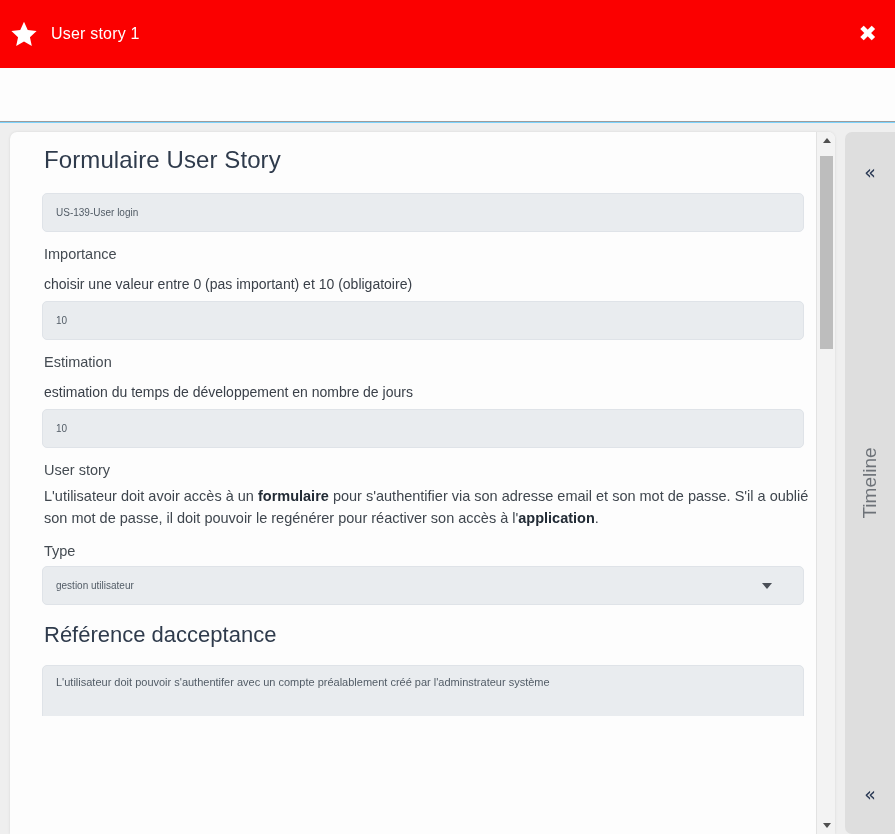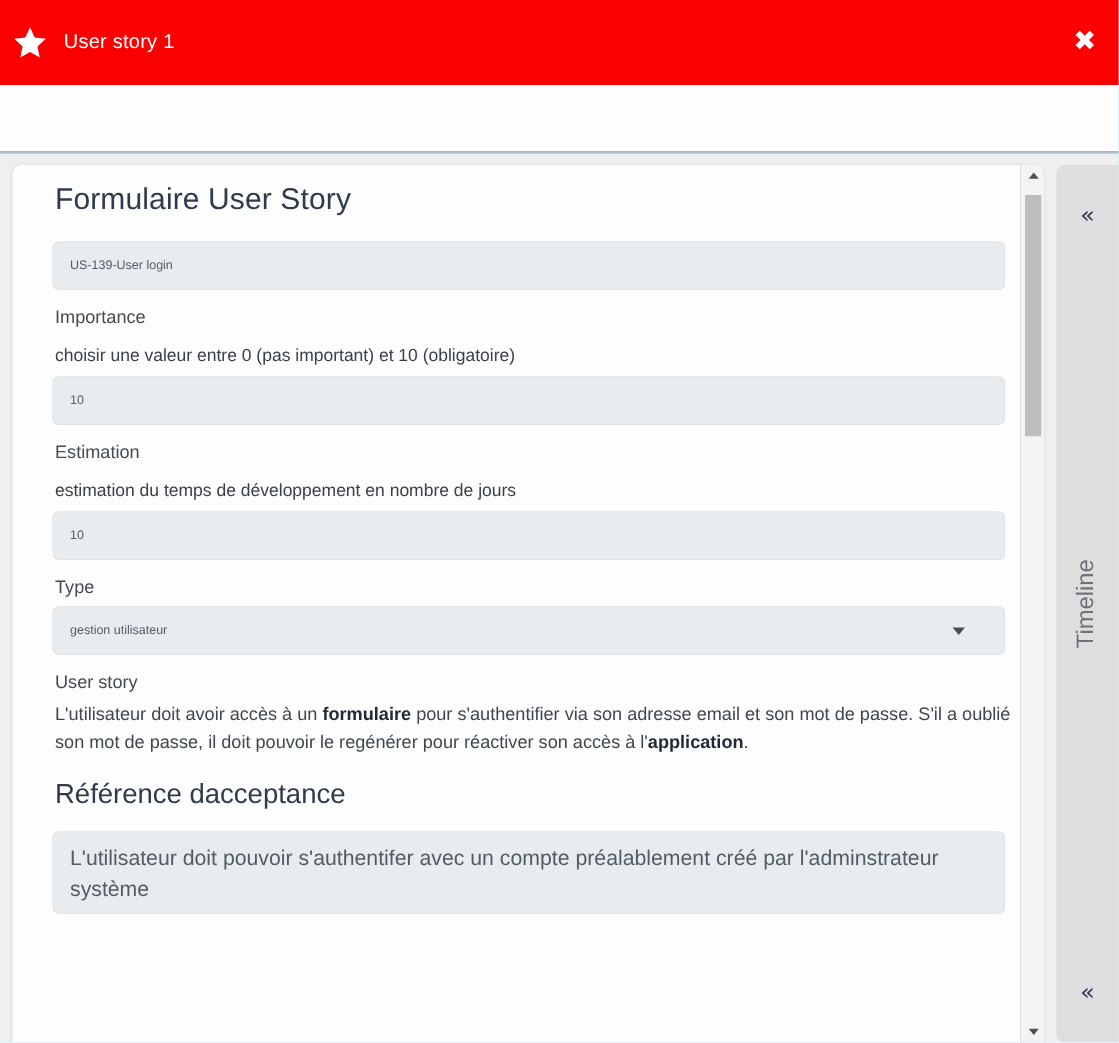--- a/index.html
+++ b/index.html
@@ -70,21 +70,21 @@
     width: 825px; height: 702px;
     background: #fdfdfd;
     border-radius: 7px 7px 0 0;
     overflow: hidden;
     box-shadow: 0 0 3px rgba(0,0,0,.10);
   }
   .card-inner {
     position: absolute;
     left: 0; top: 0;
     width: 806px;
-    height: 702px;
+    height: 584px;
     padding: 14px 30px 0 32px;
     overflow: hidden;
   }
 
   h1.form-title {
     margin: 0 0 19px 2px;
     font-size: 24px;
     font-weight: normal;
     color: #2f3b4c;
     letter-spacing: .1px;
@@ -144,21 +144,21 @@
   }
   .rich-text b { color: #222b35; }
   .textarea-ctrl {
     display: block;
     width: 762px;
     height: 66px;
     background: #e9ecef;
     border: 1px solid #dfe3e8;
     border-radius: 5px;
     padding: 9px 13px;
-    font-size: 17px;
+    font-size: 11px;
     line-height: 1.45;
     color: #525c66;
     font-family: "Liberation Sans", sans-serif;
     overflow: hidden;
   }
 
   
   .card-scroll {
     position: absolute;
     right: 0; top: 0;
@@ -256,30 +256,30 @@
           <div class="input-ctrl">10</div>
         </div>
 
         <div class="field">
           <label class="field-label">Estimation</label>
           <span class="field-hint">estimation du temps de développement en nombre de jours</span>
           <div class="input-ctrl">10</div>
         </div>
 
         <div class="field">
+          <label class="field-label">User story</label>
+          <div class="rich-text"><span>L'utilisateur doit avoir accès à un </span><b>formulaire</b><span> pour s'authentifier via son adresse email et son mot de passe. S'il a oublié son mot de passe, il doit pouvoir le regénérer pour réactiver son accès à l'</span><b>application</b><span>.</span></div>
+        </div>
+
+        <div class="field">
           <label class="field-label">Type</label>
           <div class="select-ctrl">
             <div class="input-ctrl">gestion utilisateur</div>
             <span class="select-arrow"></span>
           </div>
-        </div>
-
-        <div class="field">
-          <label class="field-label">User story</label>
-          <div class="rich-text"><span>L'utilisateur doit avoir accès à un </span><b>formulaire</b><span> pour s'authentifier via son adresse email et son mot de passe. S'il a oublié son mot de passe, il doit pouvoir le regénérer pour réactiver son accès à l'</span><b>application</b><span>.</span></div>
         </div>
 
         <h2 class="section-title">Référence dacceptance</h2>
 
         <div class="field">
           <div class="textarea-ctrl">L'utilisateur doit pouvoir s'authentifer avec un compte préalablement créé par l'adminstrateur système</div>
         </div>
 
       </div>
 

